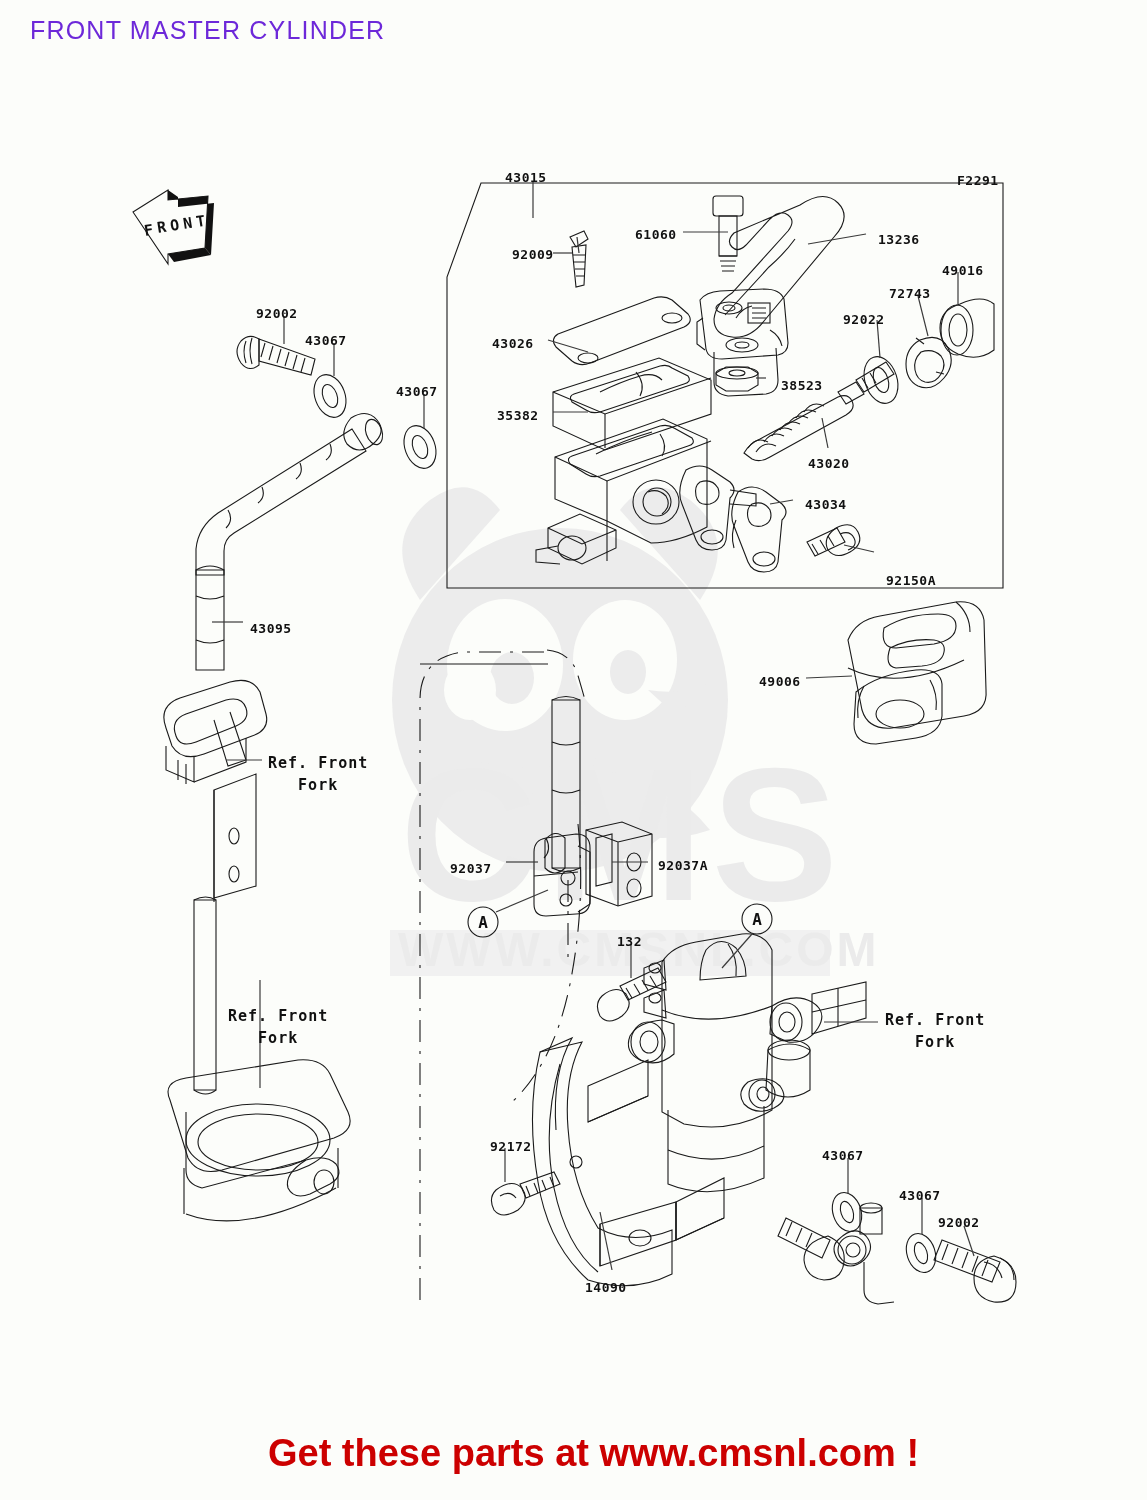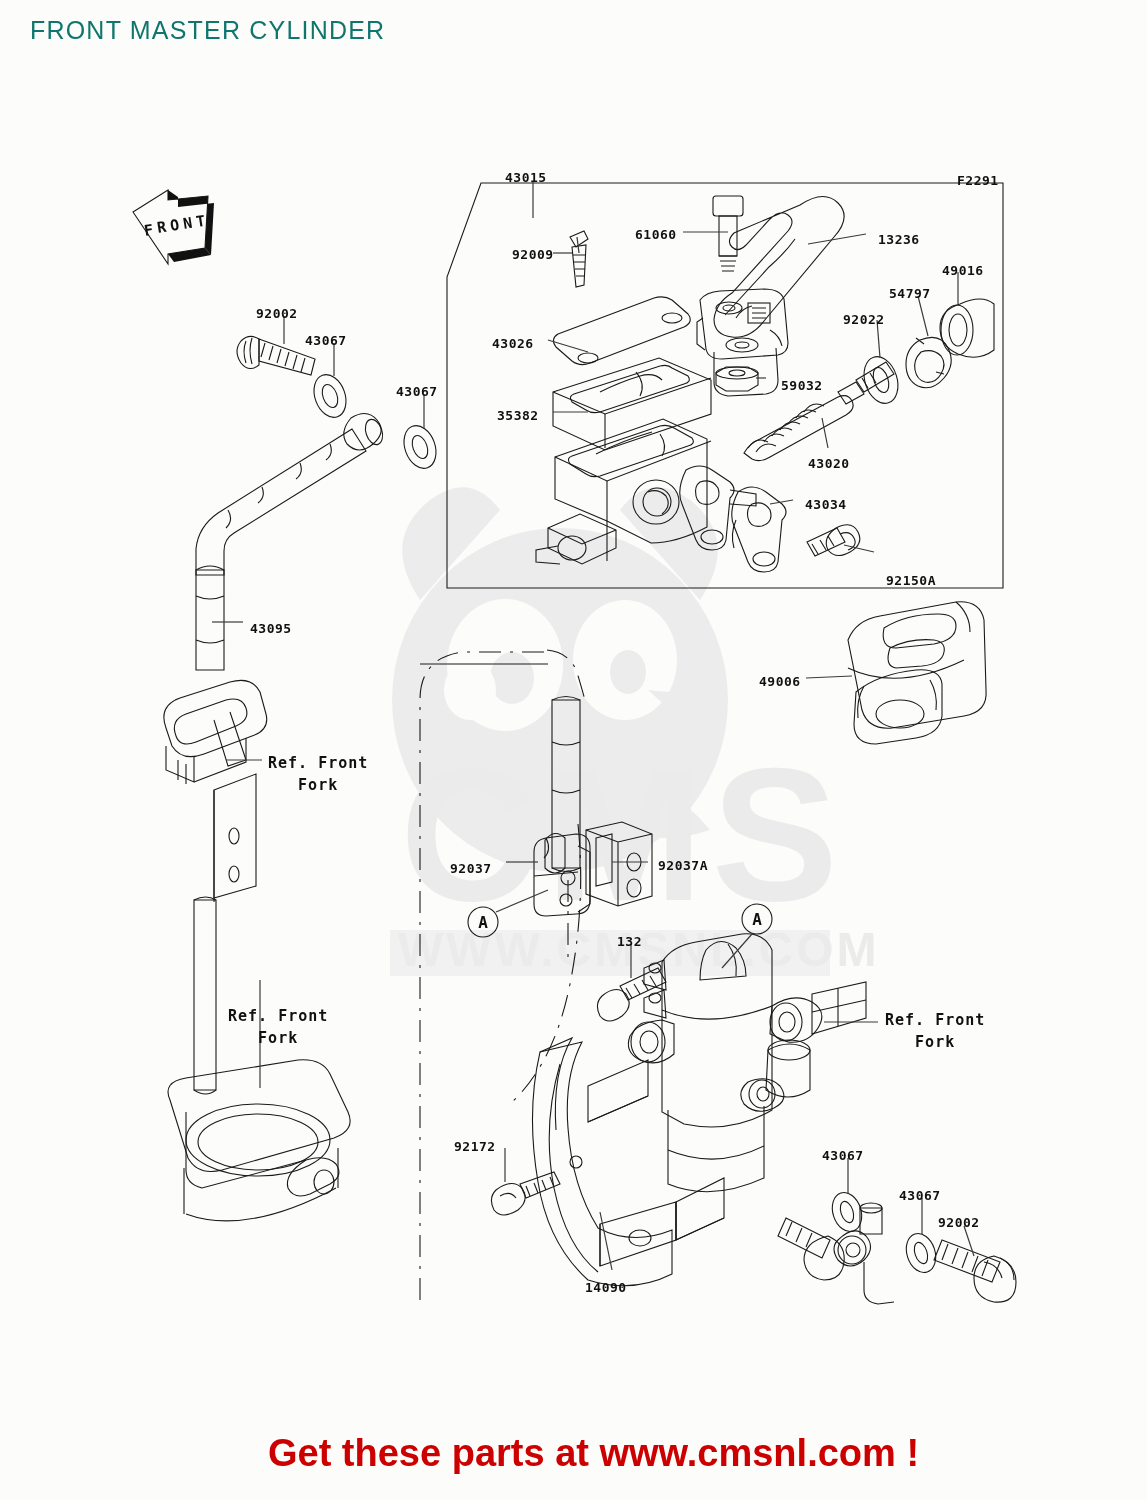--- a/index.html
+++ b/index.html
@@ -6,21 +6,21 @@
   body{
     width:1147px;height:1500px;
     background:#fcfdfa;
     font-family:"Liberation Sans", sans-serif;
     overflow:hidden;
     position:relative;
   }
   #page-title{
     position:absolute;left:30px;top:16px;
     font-size:25px;letter-spacing:1.2px;
-    color:#0f766e;font-weight:400;
+    color:#6d28d9;font-weight:400;
     font-family:"Liberation Sans", sans-serif;
     white-space:nowrap;
   }
   #footer{
     position:absolute;left:0;top:1432px;width:1147px;
     text-align:center;
     color:#cc0000;
     font-size:38px;font-weight:bold;
     font-family:"Liberation Sans", sans-serif;
     letter-spacing:0px;
@@ -435,37 +435,37 @@
   </g>
 
 </svg>
 
 <div id="labels">
     <div class="lbl" style="left: 505px; top: 170px;">43015</div>
     <div class="lbl" style="left: 512px; top: 247px;">92009</div>
     <div class="lbl" style="left: 635px; top: 227px;">61060</div>
     <div class="lbl" style="left: 878px; top: 232px;">13236</div>
     <div class="lbl" style="left: 942px; top: 263px;">49016</div>
-    <div class="lbl" style="left: 889px; top: 286px;">54797</div>
+    <div class="lbl" style="left: 889px; top: 286px;">72743</div>
     <div class="lbl" style="left: 843px; top: 312px;">92022</div>
     <div class="lbl" style="left: 492px; top: 336px;">43026</div>
-    <div class="lbl" style="left: 781px; top: 378px;">59032</div>
+    <div class="lbl" style="left: 781px; top: 378px;">38523</div>
     <div class="lbl" style="left: 497px; top: 408px;">35382</div>
     <div class="lbl" style="left: 808px; top: 456px;">43020</div>
     <div class="lbl" style="left: 805px; top: 497px;">43034</div>
     <div class="lbl" style="left: 886px; top: 553px; margin-top: 20px;">92150A</div>
     <div class="lbl" style="left: 256px; top: 306px;">92002</div>
     <div class="lbl" style="left: 305px; top: 333px;">43067</div>
     <div class="lbl" style="left: 396px; top: 384px;">43067</div>
     <div class="lbl" style="left: 250px; top: 621px;">43095</div>
     <div class="lbl" style="left: 759px; top: 674px;">49006</div>
     <div class="lbl" style="left: 450px; top: 861px;">92037</div>
     <div class="lbl" style="left: 658px; top: 858px;">92037A</div>
     <div class="lbl" style="left: 617px; top: 934px;">132</div>
-    <div class="lbl" style="left: 454px; top: 1139px; text-align: center;">92172</div>
+    <div class="lbl" style="left: 490px; top: 1139px; text-align: center;">92172</div>
     <div class="lbl" style="left: 585px; top: 1280px;">14090</div>
     <div class="lbl" style="left: 822px; top: 1148px;">43067</div>
     <div class="lbl" style="left: 899px; top: 1188px;">43067</div>
     <div class="lbl" style="left: 938px; top: 1215px;">92002</div>
   </div>
 <div id="reflabels">
     <div class="lbl ref" style="left: 268px; top: 752px;">
       <div>Ref. Front</div>
       <div>Fork</div>
     </div>

